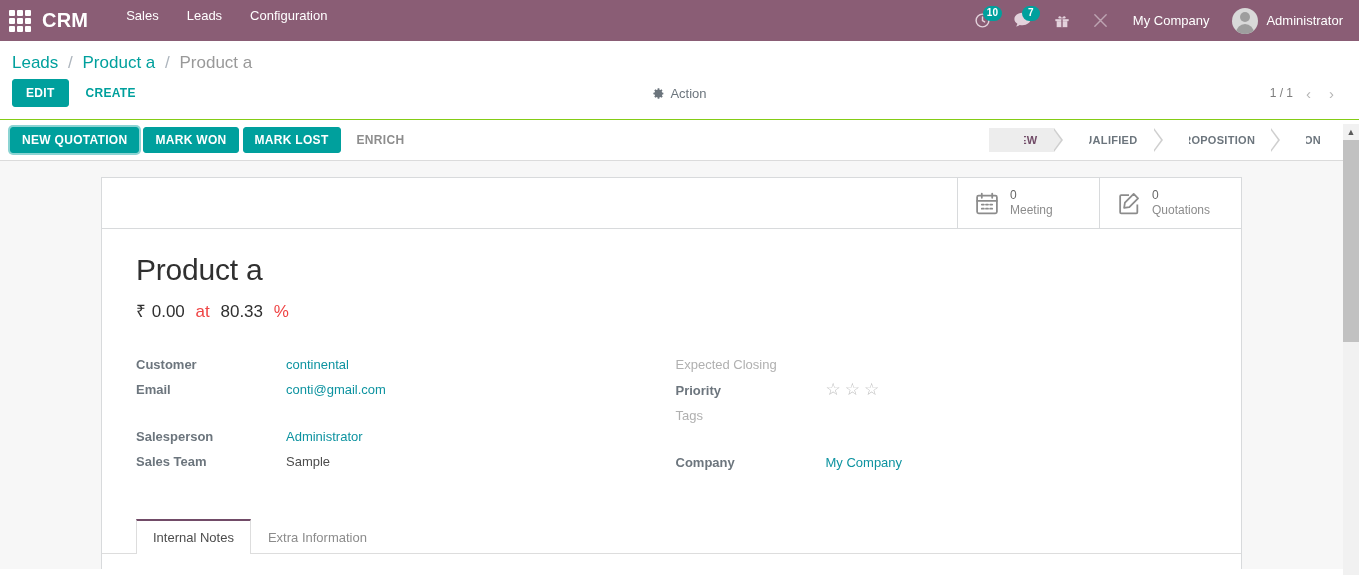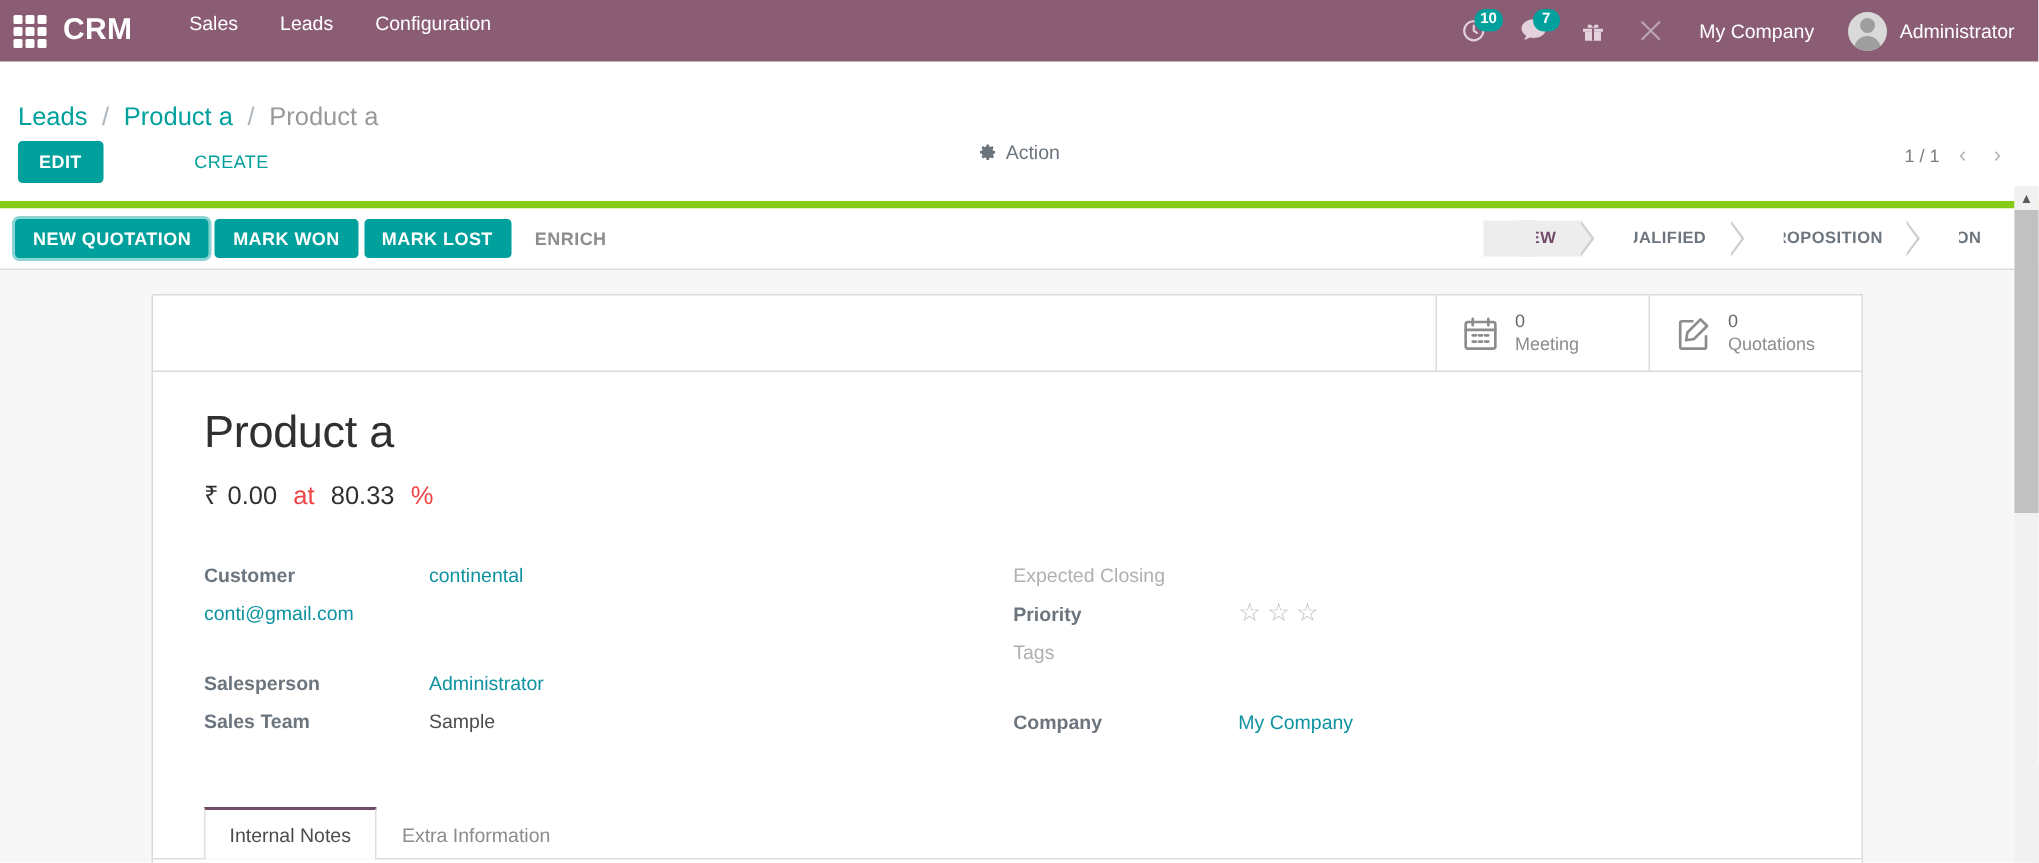--- a/index.html
+++ b/index.html
@@ -116,57 +116,55 @@
     width: 18px; height: 11px;
     border-radius: 9px 9px 0 0;
     background: #9e9e9e; left: 4px; top: 16px;
   }
   .user-name { font-size: 13px; color: #ffffff; }
 
   
   .control-panel {
     background: #ffffff;
     padding: 0;
-    border-bottom: 5px solid #84cc16;
-    margin-top: 15px;
+    border-bottom: 1px solid #84cc16;
   }
   .breadcrumb-row {
     padding: 12px 16px 6px 12px;
     font-size: 17px;
   }
   .bc-link { color: #00a09d; cursor: pointer; }
   .bc-sep { color: #adb5bd; margin: 0 5px; }
   .bc-active { color: #999999; }
 
   .buttons-row {
     display: flex;
-    align-items: flex-start;
+    align-items: center;
     padding: 0 16px 12px 12px;
     position: relative;
     min-height: 38px;
-    gap: 44px;
   }
   .btn-edit {
     background: #00a09d;
     border: 1px solid #00a09d;
     color: #ffffff;
     font-size: 12px;
     font-weight: bold;
     letter-spacing: .3px;
     padding: 6px 13px;
     border-radius: 3px;
     cursor: pointer;
     margin-right: 6px;
   }
   .btn-create {
     background: transparent;
     border: 1px solid transparent;
     color: #00a09d;
     font-size: 12px;
-    font-weight: normal;
+    font-weight: bold;
     letter-spacing: .3px;
     padding: 6px 10px;
     border-radius: 3px;
     cursor: pointer;
   }
   .action-menu {
     position: absolute;
     left: 0; right: 0;
     margin: 0 auto;
     width: 110px;
@@ -590,20 +588,21 @@
 
       <div class="form-grid">
 
         <div class="form-col">
           <div class="fgroup">
             <div class="frow">
               <span class="flabel">Customer</span>
               <span class="fvalue"><a class="link">continental</a></span>
             </div>
             <div class="frow">
+              <span class="flabel">Email</span>
               <span class="fvalue"><a class="link">conti@gmail.com</a></span>
             </div>
           </div>
 
           <div class="fgroup">
             <div class="frow">
               <span class="flabel">Salesperson</span>
               <span class="fvalue"><a class="link">Administrator</a></span>
             </div>
             <div class="frow">

